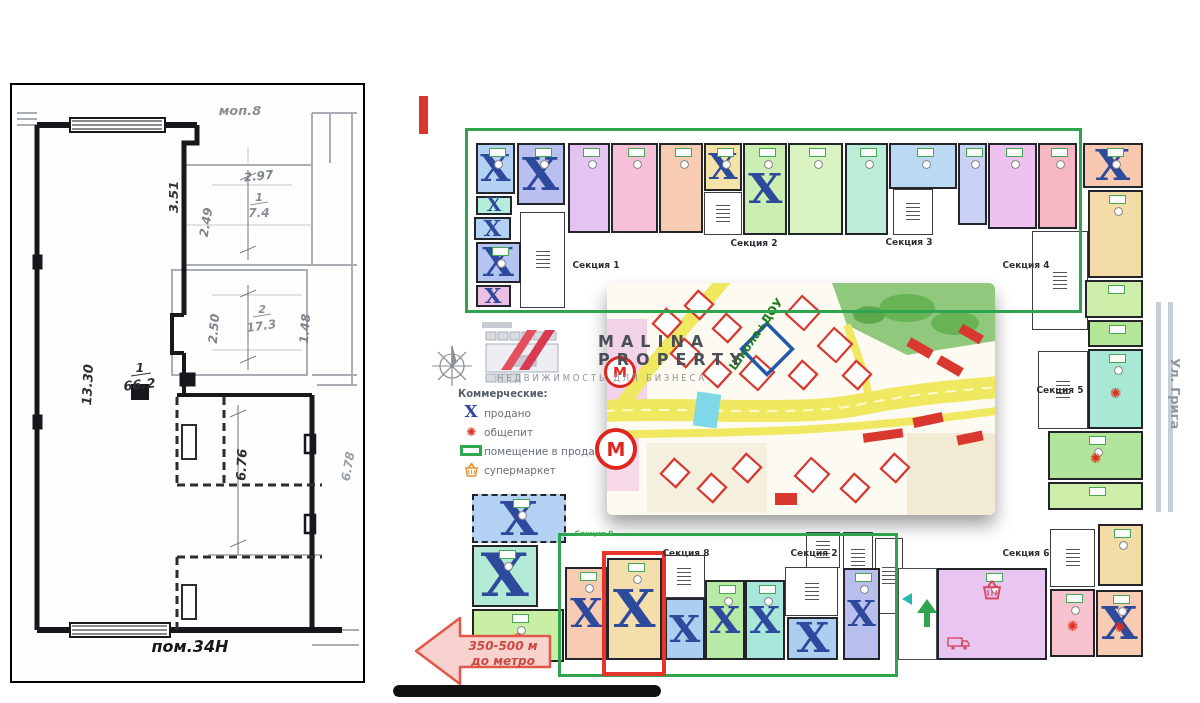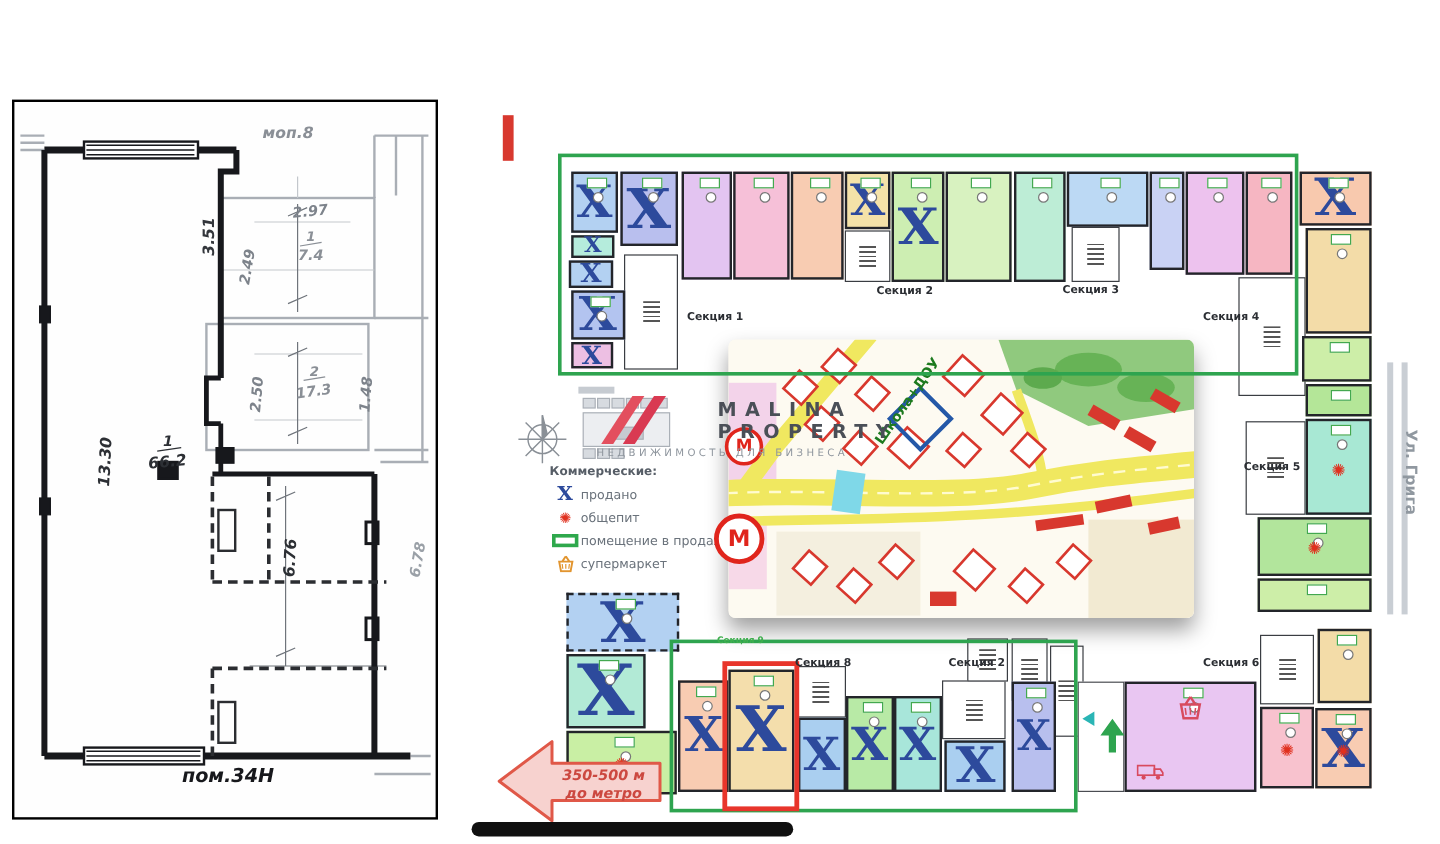--- a/index.html
+++ b/index.html
@@ -361,21 +361,21 @@
   <div class="greenrect" style="left:558px;top:533px;width:340px;height:144px;"></div>
 
   <div class="redrect" style="left:602px;top:551px;width:64px;height:125px;"></div>
 
   <div id="sections-layer">
       <div class="section-label" style="left: 596px; top: 260px;">Секция 1</div>
       <div class="section-label" style="left: 724px; top: 238px; margin-left: 30px;">Секция 2</div>
       <div class="section-label" style="left: 909px; top: 237px;">Секция 3</div>
       <div class="section-label" style="left: 1026px; top: 260px;">Секция 4</div>
       <div class="section-label" style="left: 1012px; top: 385px; margin-left: 48px;">Секция 5</div>
-      <div class="section-label green" style="left: 617px; top: 529px;">Секция 9</div>
+      <div class="section-label green" style="left: 594px; top: 529px;">Секция 9</div>
       <div class="section-label" style="left: 686px; top: 548px;">Секция 8</div>
       <div class="section-label" style="left: 814px; top: 548px;">Секция 2</div>
       <div class="section-label" style="left: 1026px; top: 548px;">Секция 6</div>
     </div>
 
   <div class="map">
     <svg width="388" height="232" viewBox="0 0 388 232">
       <rect x="0" y="0" width="388" height="232" fill="#fdfaf1"></rect>
       <rect x="0" y="36" width="40" height="100" fill="#f3d3ea"></rect>
       <rect x="0" y="150" width="32" height="58" fill="#f7d9e8"></rect>

